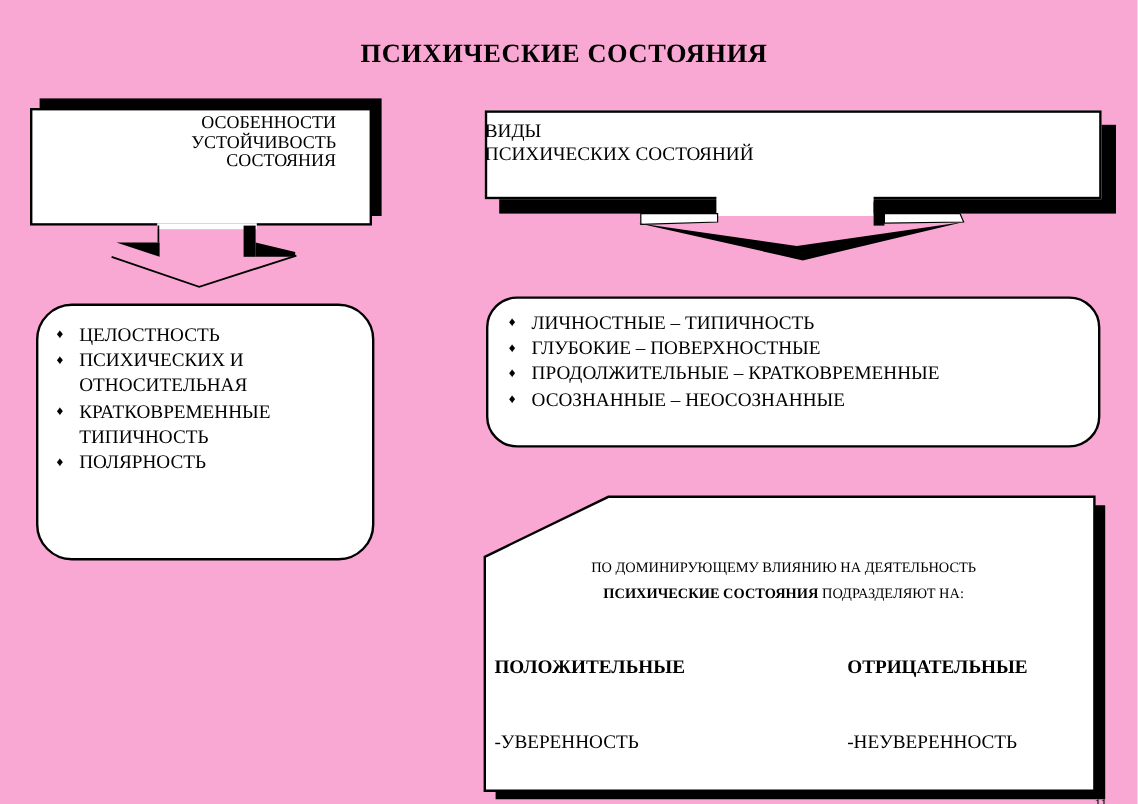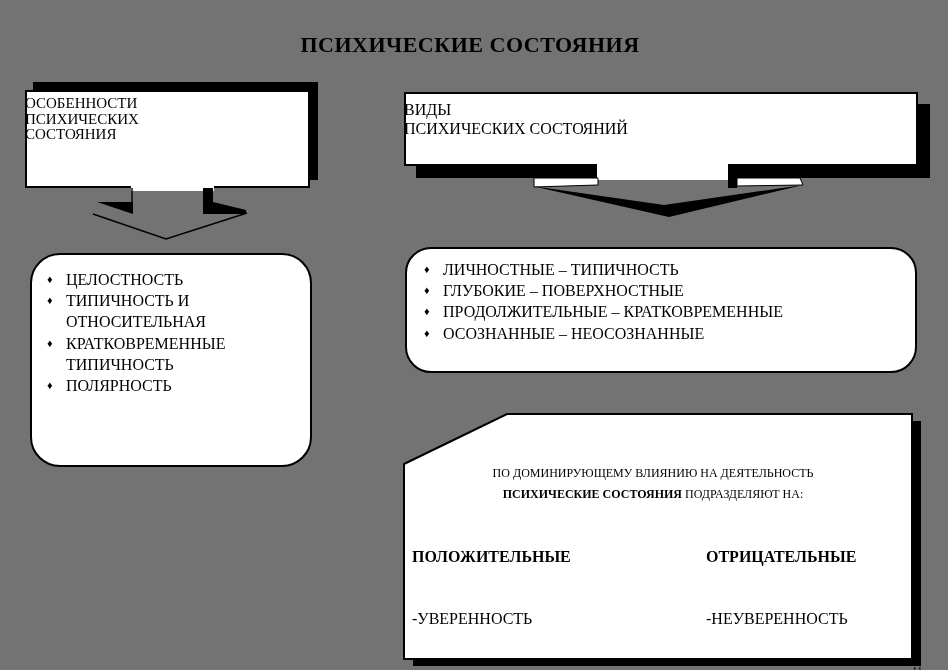--- a/index.html
+++ b/index.html
@@ -1,34 +1,34 @@
 <!DOCTYPE html>
 <html><head>
 <meta charset="utf-8">
 <style>
   html,body{margin:0;padding:0;background:#fff;}
   .canvas{
-    position:relative;width:948px;height:670px;background:#737373;
+    position:relative;width:948px;height:670px;background:#f9a8d4;
     font-family:"Liberation Serif","DejaVu Serif",serif;color:#000;
     overflow:hidden;
   }
   .abs{position:absolute;}
 
   
   .title{
     left:130px;top:33px;width:680px;text-align:center;
     font-size:22px;font-weight:bold;letter-spacing:.5px;line-height:24px;
   }
 
   
   .hdrbox{background:#fff;border:2px solid #000;box-sizing:border-box;}
   .hdrbox-left{left:25px;top:90px;width:285px;height:98px;box-shadow:8px -8px 0 0 #000;}
   .hdrbox-right{left:404px;top:92px;width:514px;height:74px;box-shadow:12px 12px 0 0 #000;}
   .hdrtext-left{
-    left:25px;top:96px;width:255px;text-align:left;
+    left:25px;top:96px;width:255px;text-align:right;
     font-size:15px;line-height:15.5px;
   }
   .hdrtext-right{
     left:404px;top:101px;width:500px;text-align:left;
     font-size:16px;line-height:18.5px;
   }
 
   
   .eraser{background:#fff;}
   .gap-left{left:131px;top:186px;width:83px;height:5px;}
@@ -65,21 +65,21 @@
 </head>
 <body>
 
 <div class="canvas">
 
   <div class="abs title">ПСИХИЧЕСКИЕ СОСТОЯНИЯ</div>
 
   <div class="abs hdrbox hdrbox-left"></div>
   <div class="abs hdrtext-left">
     <div>ОСОБЕННОСТИ</div>
-    <div>ПСИХИЧЕСКИХ</div>
+    <div>УСТОЙЧИВОСТЬ</div>
     <div>СОСТОЯНИЯ</div>
   </div>
 
   <div class="abs eraser gap-left"></div>
 
   <svg class="abs" style="left:85px;top:185px;width:170px;height:62px;" viewBox="85 185 170 62">
     <line x1="132" y1="188" x2="132" y2="202" stroke="#000" stroke-width="1.4"></line>
     <polygon points="97,202 133,202 133,214" fill="#000"></polygon>
     <rect x="203" y="188" width="10" height="26" fill="#000"></rect>
     <polygon points="213,202 246,210 246,214 213,214" fill="#000"></polygon>
@@ -105,21 +105,21 @@
   <div class="abs list list-left">
     <div class="li">
       <span class="bullet">♦</span>
       <div class="lines">
         <div>ЦЕЛОСТНОСТЬ</div>
       </div>
     </div>
     <div class="li">
       <span class="bullet">♦</span>
       <div class="lines">
-        <div>ТИПИЧНОСТЬ И</div>
+        <div>ПСИХИЧЕСКИХ И</div>
         <div>ОТНОСИТЕЛЬНАЯ</div>
       </div>
     </div>
     <div class="li">
       <span class="bullet">♦</span>
       <div class="lines">
         <div>КРАТКОВРЕМЕННЫЕ</div>
         <div>ТИПИЧНОСТЬ</div>
       </div>
     </div>

